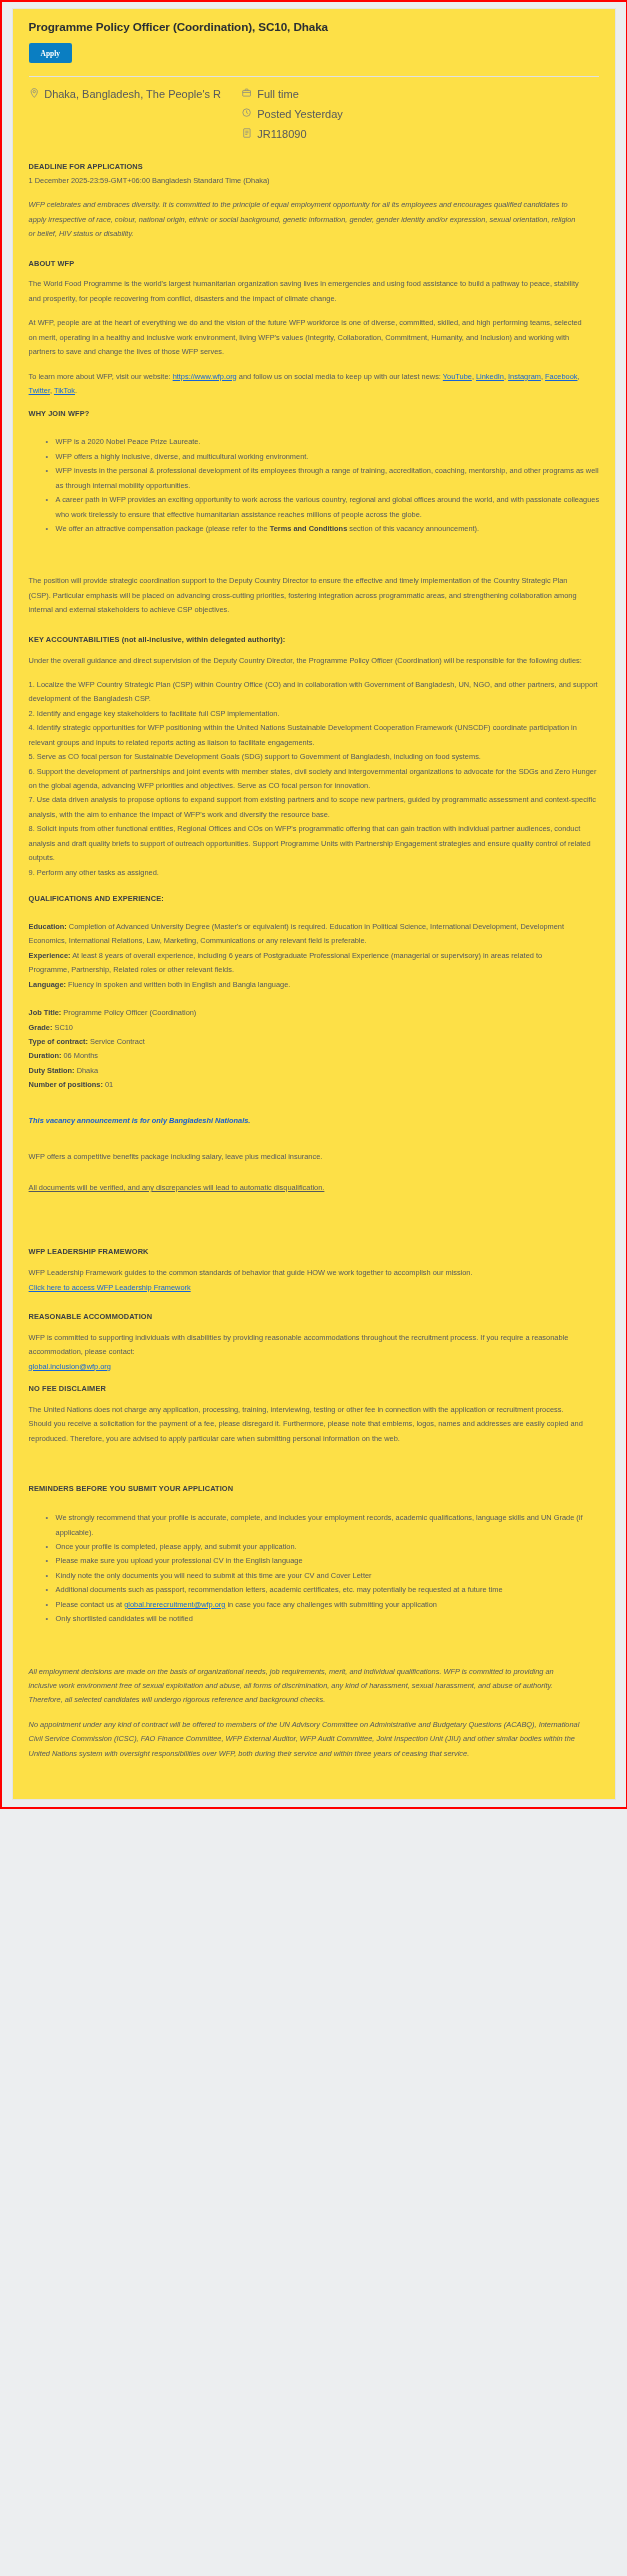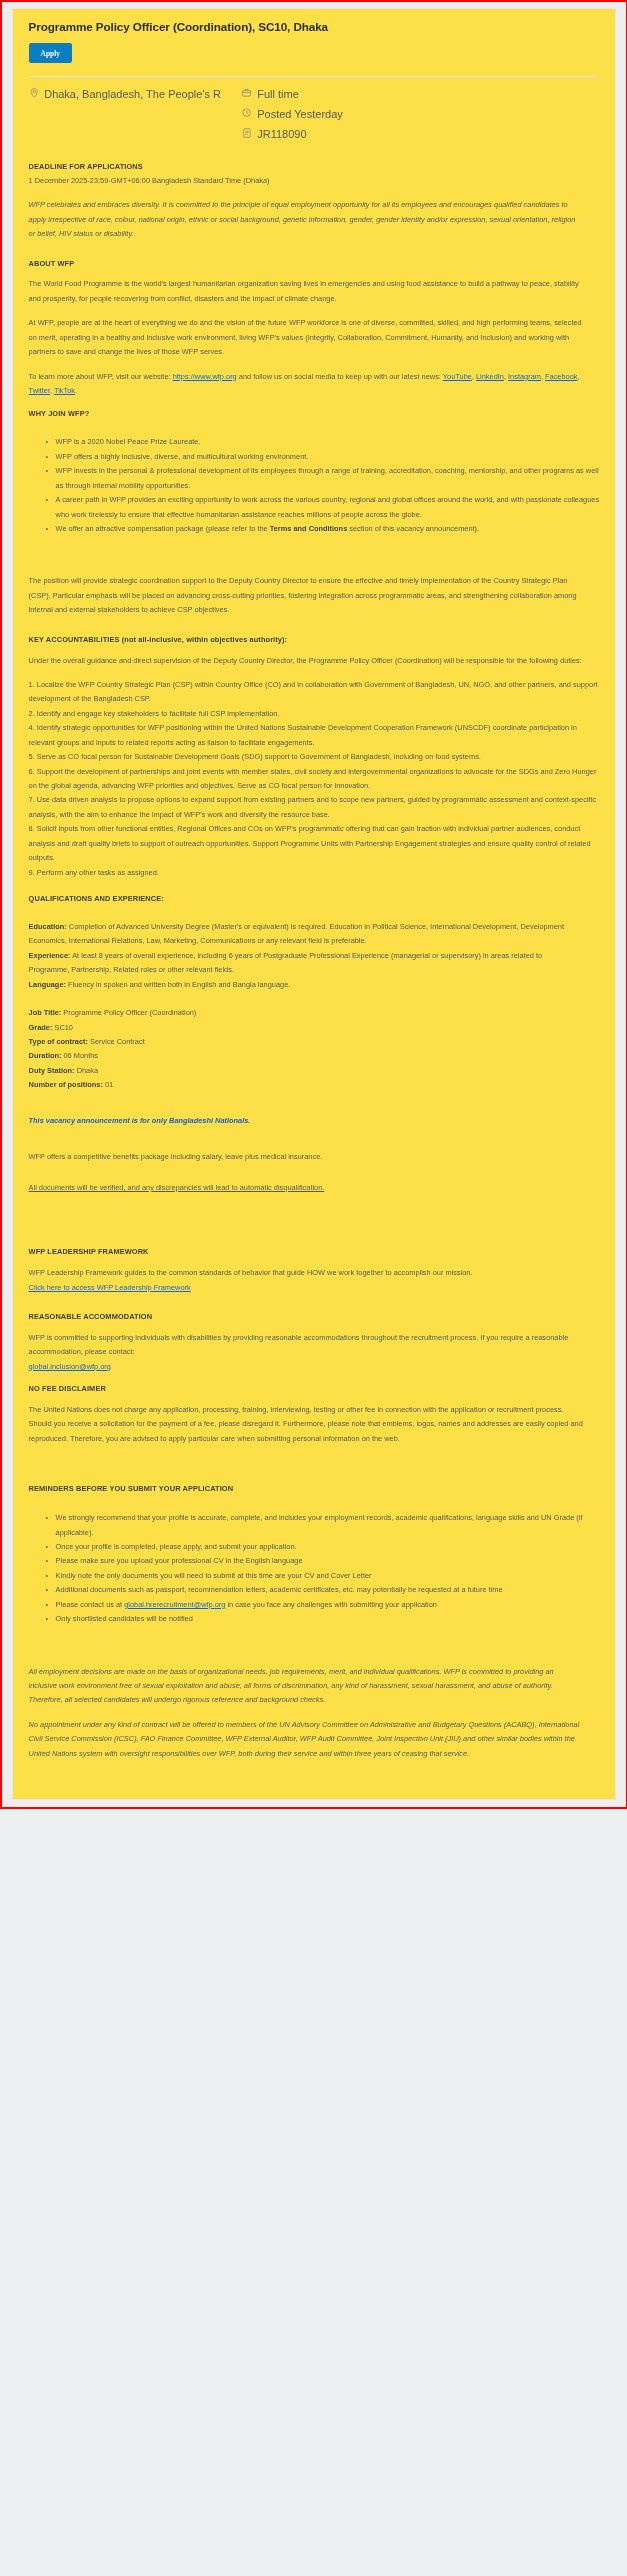--- a/index.html
+++ b/index.html
@@ -187,21 +187,21 @@
       <li>WFP offers a highly inclusive, diverse, and multicultural working environment.</li>
       <li>WFP invests in the personal &amp; professional development of its employees through a range of training, accreditation, coaching, mentorship, and other programs as well as through internal mobility opportunities.</li>
       <li>A career path in WFP provides an exciting opportunity to work across the various country, regional and global offices around the world, and with passionate colleagues who work tirelessly to ensure that effective humanitarian assistance reaches millions of people across the globe.</li>
       <li><span>We offer an attractive compensation package (please refer to the </span><b>Terms and Conditions</b><span> section of this vacancy announcement).</span></li>
     </ul>
 
     <div class="gap-l"></div>
     <p class="t">The position will provide strategic coordination support to the Deputy Country Director to ensure the effective and timely implementation of the Country Strategic Plan (CSP). Particular emphasis will be placed on advancing cross-cutting priorities, fostering integration across programmatic areas, and strengthening collaboration among internal and external stakeholders to achieve CSP objectives.</p>
 
     <div class="gap-s"></div>
-    <div class="sec-head">KEY ACCOUNTABILITIES (not all-inclusive, within objectives authority):</div>
+    <div class="sec-head">KEY ACCOUNTABILITIES (not all-inclusive, within delegated authority):</div>
     <div class="gap-s"></div>
     <p class="t">Under the overall guidance and direct supervision of the Deputy Country Director, the Programme Policy Officer (Coordination) will be responsible for the following duties:</p>
 
     <div class="num-list">
       <p class="t tight">1. Localize the WFP Country Strategic Plan (CSP) within Country Office (CO) and in collaboration with Government of Bangladesh, UN, NGO, and other partners, and support development of the Bangladesh CSP.</p>
       <p class="t tight">2. Identify and engage key stakeholders to facilitate full CSP implementation.</p>
       <p class="t tight">4. Identify strategic opportunities for WFP positioning within the United Nations Sustainable Development Cooperation Framework (UNSCDF) coordinate participation in relevant groups and inputs to related reports acting as liaison to facilitate engagements.</p>
       <p class="t tight">5. Serve as CO focal person for Sustainable Development Goals (SDG) support to Government of Bangladesh, including on food systems.</p>
       <p class="t tight">6. Support the development of partnerships and joint events with member states, civil society and intergovernmental organizations to advocate for the SDGs and Zero Hunger on the global agenda, advancing WFP priorities and objectives. Serve as CO focal person for innovation.</p>
       <p class="t tight">7. Use data driven analysis to propose options to expand support from existing partners and to scope new partners, guided by programmatic assessment and context-specific analysis, with the aim to enhance the impact of WFP's work and diversify the resource base.</p>

